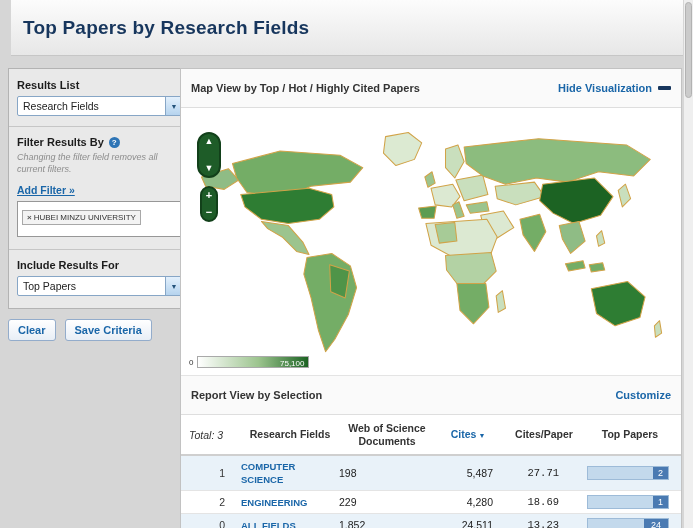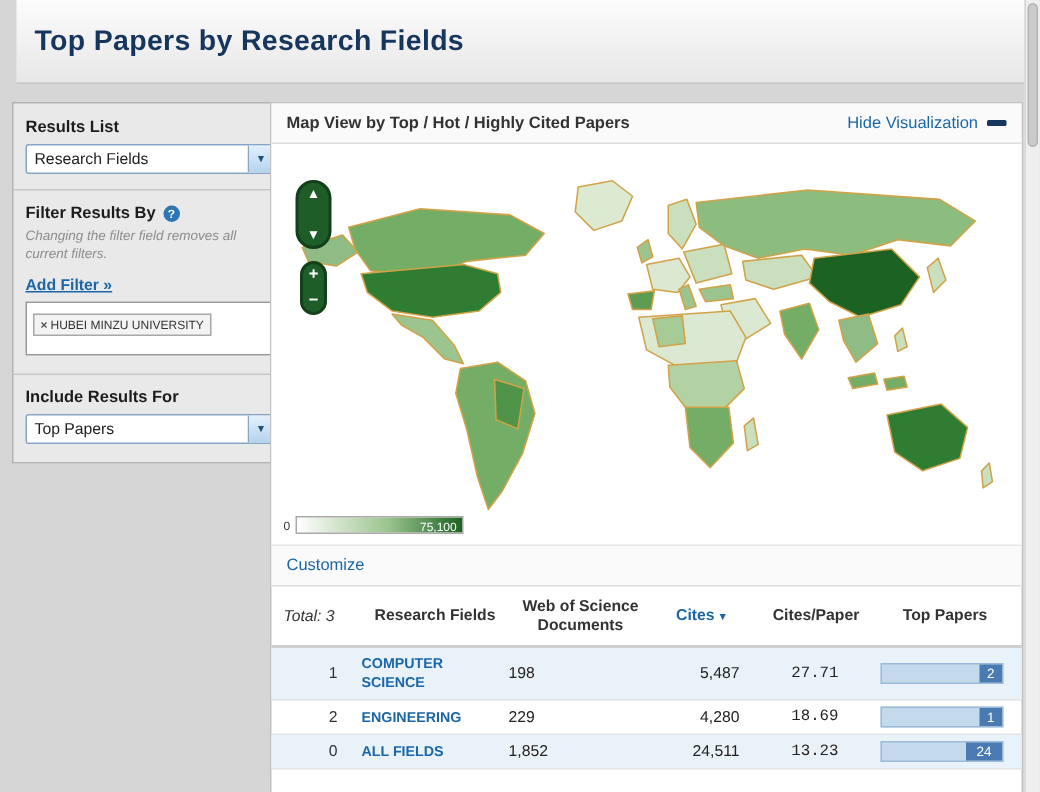--- a/index.html
+++ b/index.html
@@ -58,25 +58,25 @@
     font-size:11px; font-weight:bold; color:#1a66a8;
     background:linear-gradient(#ffffff,#e8eef6);
     border:1px solid #93accb; border-radius:3px; padding:4px 9px; cursor:pointer;
   }
   
   .main-panel{
     position:absolute; top:68px; left:180px; width:502px; bottom:0;
     background:#fff; border:1px solid #c2c2c2; border-bottom:none;
   }
   .section-bar{
-    height:27px; background:#fafafa; border-bottom:1px solid #dedede;
+    height:39px; background:#fafafa; border-bottom:1px solid #dedede;
     display:flex; align-items:center; justify-content:space-between; padding:0 10px;
   }
   .section-title{ font-size:11px; font-weight:bold; color:#333; }
-  .blue-link{ font-size:11px; font-weight:normal; color:#1a66a8; cursor:pointer; text-decoration:none; }
+  .blue-link{ font-size:11px; font-weight:bold; color:#1a66a8; cursor:pointer; text-decoration:none;margin-left:36px; }
   .hide-wrap{ display:flex; align-items:center; gap:6px; }
   .minus-icon{ width:13px; height:4px; background:#17365d; border-radius:1px; cursor:pointer; }
   
   .map-area{ position:relative; height:268px; border-bottom:1px solid #e4e4e4; background:#fff; overflow:hidden; }
   .world-svg{ position:absolute; left:6px; top:12px; width:486px; height:238px; }
   .map-pan{
     position:absolute; left:16px; top:24px; width:24px; height:46px;
     background:#1e5c28; border:2px solid #12401a; border-radius:13px;
     display:flex; flex-direction:column; align-items:center; justify-content:space-between;
     padding:3px 0; color:#fff; font-size:9px; line-height:1; cursor:pointer;
@@ -168,20 +168,24 @@
 
     <div class="side-divider"></div>
 
     <div class="side-label">Include Results For</div>
     <div class="select" style="margin-bottom:4px">
       <span>Top Papers</span>
       <span class="select-arrow">▼</span>
     </div>
   </div>
 
+  <div class="sidebar-buttons">
+    <button class="btn">Clear</button>
+    <button class="btn">Save Criteria</button>
+  </div>
 </div>
 
 <div class="main-panel">
 
   <div class="section-bar">
     <span class="section-title">Map View by Top / Hot / Highly Cited Papers</span>
     <span class="hide-wrap">
       <a class="blue-link">Hide Visualization</a>
       <span class="minus-icon"></span>
     </span>
@@ -241,20 +245,21 @@
 
     <div class="legend">
       <span class="legend-min">0</span>
       <div class="legend-bar">
         <span class="legend-max">75,100</span>
       </div>
     </div>
   </div>
 
   <div class="section-bar">
+    <span class="section-title">Report View by Selection</span>
     <a class="blue-link">Customize</a>
   </div>
 
   <div>
     <div class="thead">
       <span class="total-label">Total: 3</span>
       <span class="th">Research Fields</span>
       <span class="th">Web of Science Documents</span>
       <span class="th th-cites"><span>Cites</span><span class="sort-icon">▼</span></span>
       <span class="th">Cites/Paper</span>

